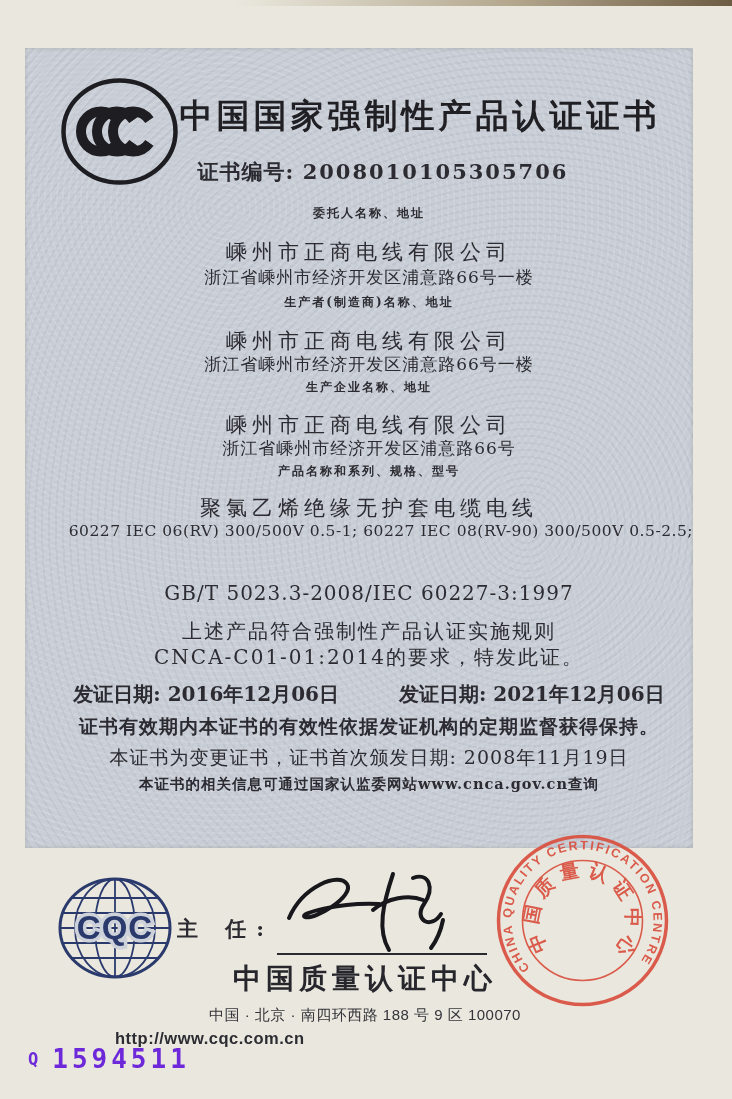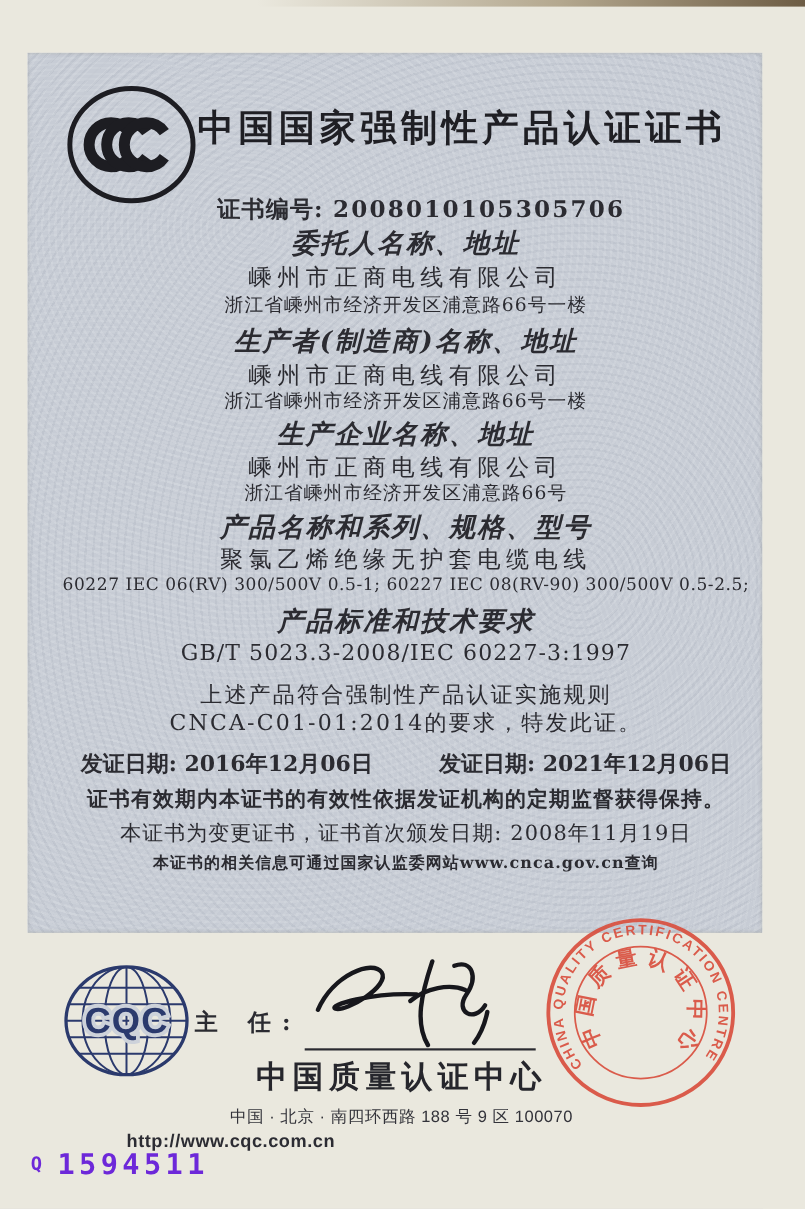--- a/index.html
+++ b/index.html
@@ -18,26 +18,26 @@
       repeating-radial-gradient(circle at 30% 20%, rgba(255,255,255,.10) 0 2px, rgba(0,0,0,0) 2px 6px),
       repeating-radial-gradient(circle at 75% 60%, rgba(90,100,120,.07) 0 2px, rgba(0,0,0,0) 2px 7px),
       repeating-radial-gradient(circle at 10% 85%, rgba(255,255,255,.08) 0 2px, rgba(0,0,0,0) 2px 5px);
     box-shadow:0 0 4px rgba(120,120,110,.35) inset;
   }
   .abs{position:absolute;}
   .centered{left:20px;width:648px;text-align:center;}
   .title{top:46px;left:140px;width:510px;text-align:center;
     font-family:"DejaVu Sans","Liberation Sans",sans-serif;
     font-weight:bold;font-size:33px;letter-spacing:4px;color:#1f1f24;}
-  .certno{top:128px;font-size:21px;letter-spacing:1px;transform:translateX(14px);font-weight:bold;}
+  .certno{top:110px;font-size:21px;letter-spacing:1px;transform:translateX(14px);font-weight:bold;}
   .certno .num{letter-spacing:2px;}
-  .sec-head{font-weight:bold;font-size:24px;letter-spacing:2px;font-style:italic;}
+  .sec-head{font-weight:bold;font-size:12px;letter-spacing:2px;}
   .company{font-size:21px;letter-spacing:5px;}
   .addr{font-size:17px;letter-spacing:1px;}
-  .iec{font-size:15.5px;letter-spacing:.5px;}
+  .iec{font-size:15.5px;letter-spacing:.5px;text-align:right;}
   .gbt{font-size:20px;letter-spacing:1px;}
   .stmt{font-size:20px;letter-spacing:2px;}
   .dates{top:633px;font-size:20px;font-weight:bold;display:flex;justify-content:center;gap:60px;}
   .validity{top:666px;font-size:19px;font-weight:bold;letter-spacing:1px;}
   .change{top:697px;font-size:19px;letter-spacing:1px;}
   .info{top:727px;font-size:14.5px;font-weight:bold;letter-spacing:1px;}
   .t157{top:157px}.t190{top:190px}.t218{top:218px}
   .t246{top:246px}.t279{top:279px}.t305{top:305px}
   .t331{top:331px}.t363{top:363px}.t389{top:389px}
   .t415{top:415px}.t446{top:446px}.t474{top:474px}
@@ -92,21 +92,20 @@
   <div class="abs centered addr t305">浙江省嵊州市经济开发区浦意路66号一楼</div>
 
   <div class="abs centered sec-head t331">生产企业名称、地址</div>
   <div class="abs centered company t363">嵊州市正商电线有限公司</div>
   <div class="abs centered addr t389">浙江省嵊州市经济开发区浦意路66号</div>
 
   <div class="abs centered sec-head t415">产品名称和系列、规格、型号</div>
   <div class="abs centered company t446">聚氯乙烯绝缘无护套电缆电线</div>
   <div class="abs centered iec t474">60227 IEC 06(RV) 300/500V 0.5-1; 60227 IEC 08(RV-90) 300/500V 0.5-2.5;</div>
 
-  <div class="abs centered sec-head t501">产品标准和技术要求</div>
   <div class="abs centered gbt t533">GB/T 5023.3-2008/IEC 60227-3:1997</div>
 
   <div class="abs centered stmt t570">上述产品符合强制性产品认证实施规则</div>
   <div class="abs centered stmt t596">CNCA-C01-01:2014的要求，特发此证。</div>
 
   <div class="abs centered dates">
     <span>
       <span>发证日期:</span>
       <span>2016年12月06日</span>
     </span>

